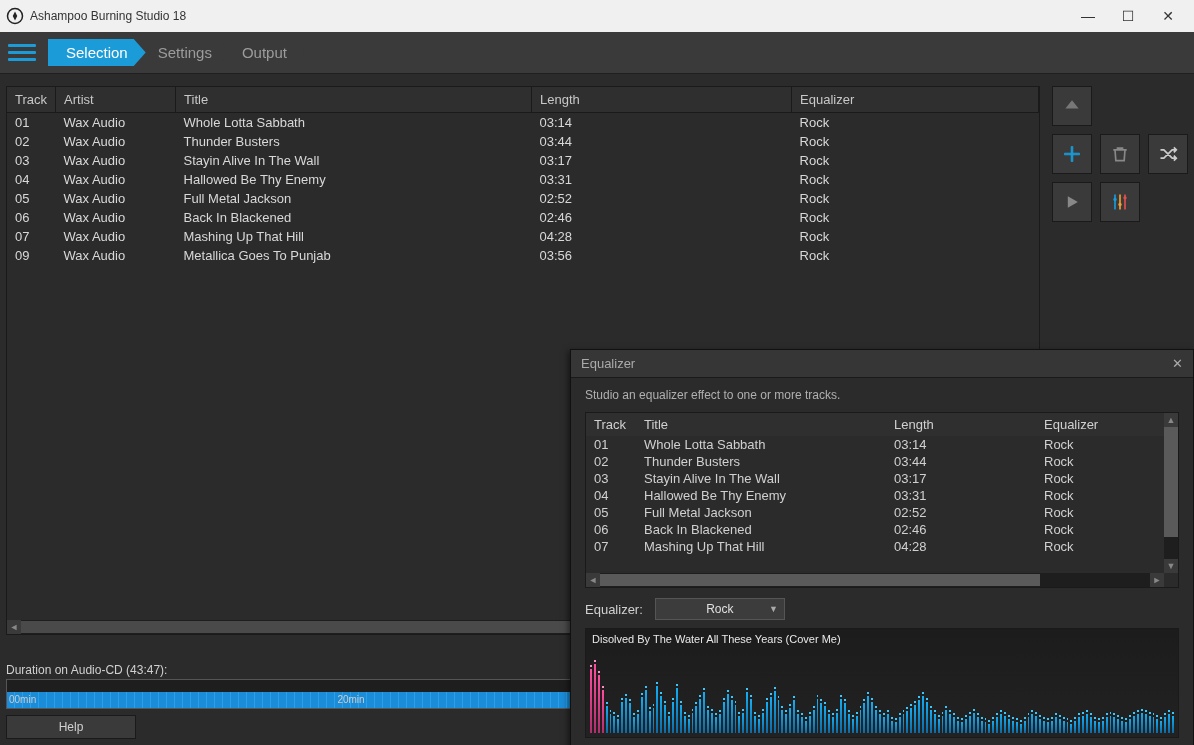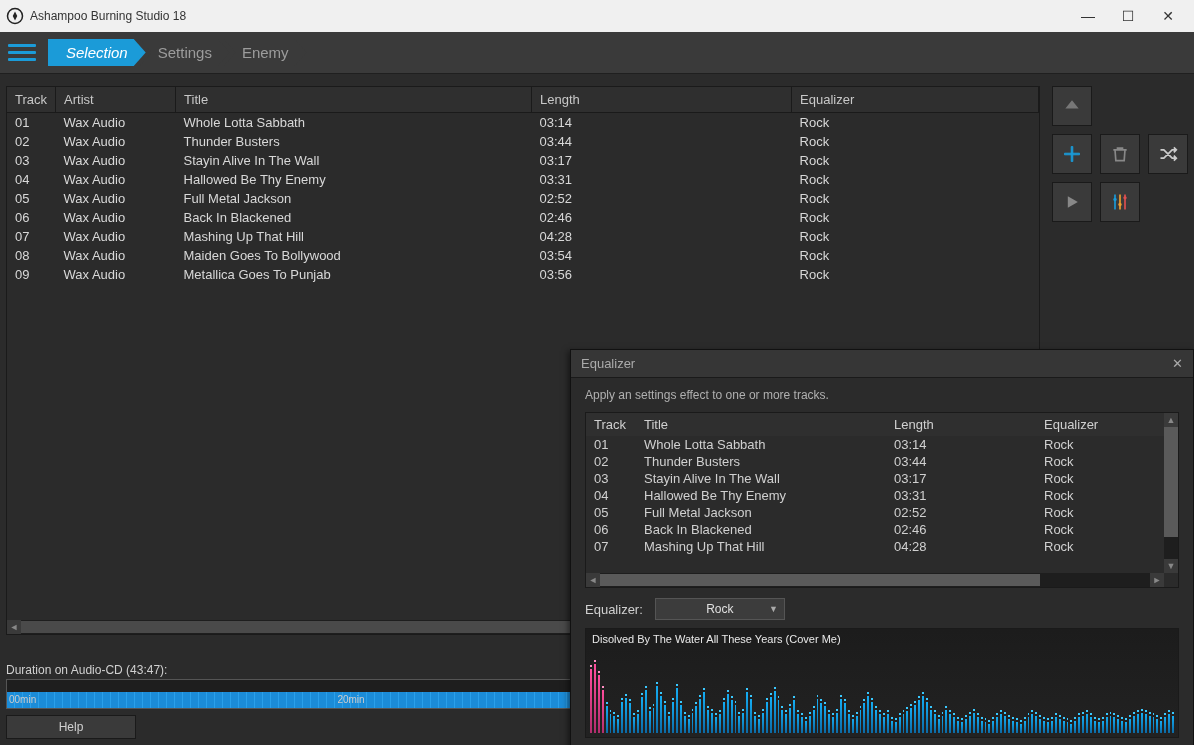--- a/index.html
+++ b/index.html
@@ -11,21 +11,21 @@
 .titlebar .title { font-size: 12px; color: #333; flex: 1; }
 .titlebar .winbtn { width: 40px; height: 32px; display:flex; align-items:center; justify-content:center; font-size: 14px; color:#333; cursor:pointer;}
 
 
 .headerbar { height: 42px; background: #3a3a3a; display:flex; align-items:center; padding: 0 8px; border-bottom:1px solid #1f1f1f;}
 .hamburger { width:28px; display:flex; flex-direction:column; gap:4px; cursor:pointer; margin-right:12px;}
 .hamburger span { height:3px; background:#1b9bd8; border-radius:1px;}
 .headerbar .pagetitle { color:#d6d6d6; font-size:20px; font-weight:300; letter-spacing:0.4px; flex:1;}
 .steps { display:flex; align-items:center; gap:0; }
 .step { padding:5px 18px; font-size:15px; color:#9c9c9c; background:#3a3a3a; position:relative; margin-left:-6px; clip-path: polygon(0 0, calc(100% - 12px) 0, 100% 50%, calc(100% - 12px) 100%, 0 100%, 12px 50%); }
-.step.first { clip-path: polygon(0 0, calc(100% - 12px) 0, 100% 50%, calc(100% - 12px) 100%, 0 100%); margin-left:0;font-style:italic;}
+.step.first { clip-path: polygon(0 0, calc(100% - 12px) 0, 100% 50%, calc(100% - 12px) 100%, 0 100%); margin-left:0;}
 .step.active { background:#1b9bd8; color:#fff; }
 
 
 .main { position:absolute; top:74px; left:0; right:0; bottom:0; background:#2b2b2b; }
 .tracklist { position:absolute; top:12px; left:6px; right:154px; bottom:110px; background:#2b2b2b; border:1px solid #1a1a1a; overflow:hidden;}
 .tracklist table { width:100%; border-collapse:collapse; font-size:13px; color:#d0d0d0;}
 .tracklist thead th { text-align:left; font-weight:400; padding:5px 8px; border-bottom:1px solid #1a1a1a; border-right:1px solid #1a1a1a; background:#2f2f2f; color:#c8c8c8;}
 .tracklist tbody td { padding:2px 8px; color:#d8d8d8; white-space:nowrap; overflow:hidden;}
 .tracklist .hscroll { position:absolute; bottom:0; left:0; right:0; height:14px; background:#1e1e1e; display:flex; align-items:center;}
 .tracklist .hscroll .arrow { width:14px; height:14px; background:#3a3a3a; color:#888; font-size:9px; display:flex; align-items:center; justify-content:center; cursor:pointer;}
@@ -101,21 +101,21 @@
 
 <div class="headerbar">
   <div class="hamburger">
       <span></span>
       <span></span>
       <span></span>
     </div>
   <div class="steps">
     <div class="step first active">Selection</div>
     <div class="step">Settings</div>
-    <div class="step">Enemy</div>
+    <div class="step">Output</div>
   </div>
 </div>
 
 <div class="main">
 
   <div class="tracklist">
     <table>
       <colgroup>
           <col style="width:46px">
           <col style="width:120px">
@@ -176,27 +176,20 @@
             <td>Rock</td>
           </tr>
           <tr>
             <td>07</td>
             <td>Wax Audio</td>
             <td>Mashing Up That Hill</td>
             <td>04:28</td>
             <td>Rock</td>
           </tr>
           <tr>
-            <td>08</td>
-            <td>Wax Audio</td>
-            <td>Maiden Goes To Bollywood</td>
-            <td>03:54</td>
-            <td>Rock</td>
-          </tr>
-          <tr>
             <td>09</td>
             <td>Wax Audio</td>
             <td>Metallica Goes To Punjab</td>
             <td>03:56</td>
             <td>Rock</td>
           </tr>
         </tbody>
     </table>
     <div class="hscroll">
       <div class="arrow">◄</div>
@@ -263,21 +256,21 @@
 
   <button class="helpbtn">Help</button>
 
   <div class="eqdialog">
     <div class="dlgtitle">
       <span>Equalizer</span>
       <span class="spacer"></span>
       <span class="close-x">✕</span>
     </div>
     <div class="dlgbody">
-      <div class="sub">Apply an settings effect to one or more tracks.</div>
+      <div class="sub">Studio an equalizer effect to one or more tracks.</div>
 
       <div class="eqtracks">
         <table>
           <colgroup>
               <col style="width:50px">
               <col style="width:250px">
               <col style="width:150px">
               <col>
             </colgroup>
           <thead>

